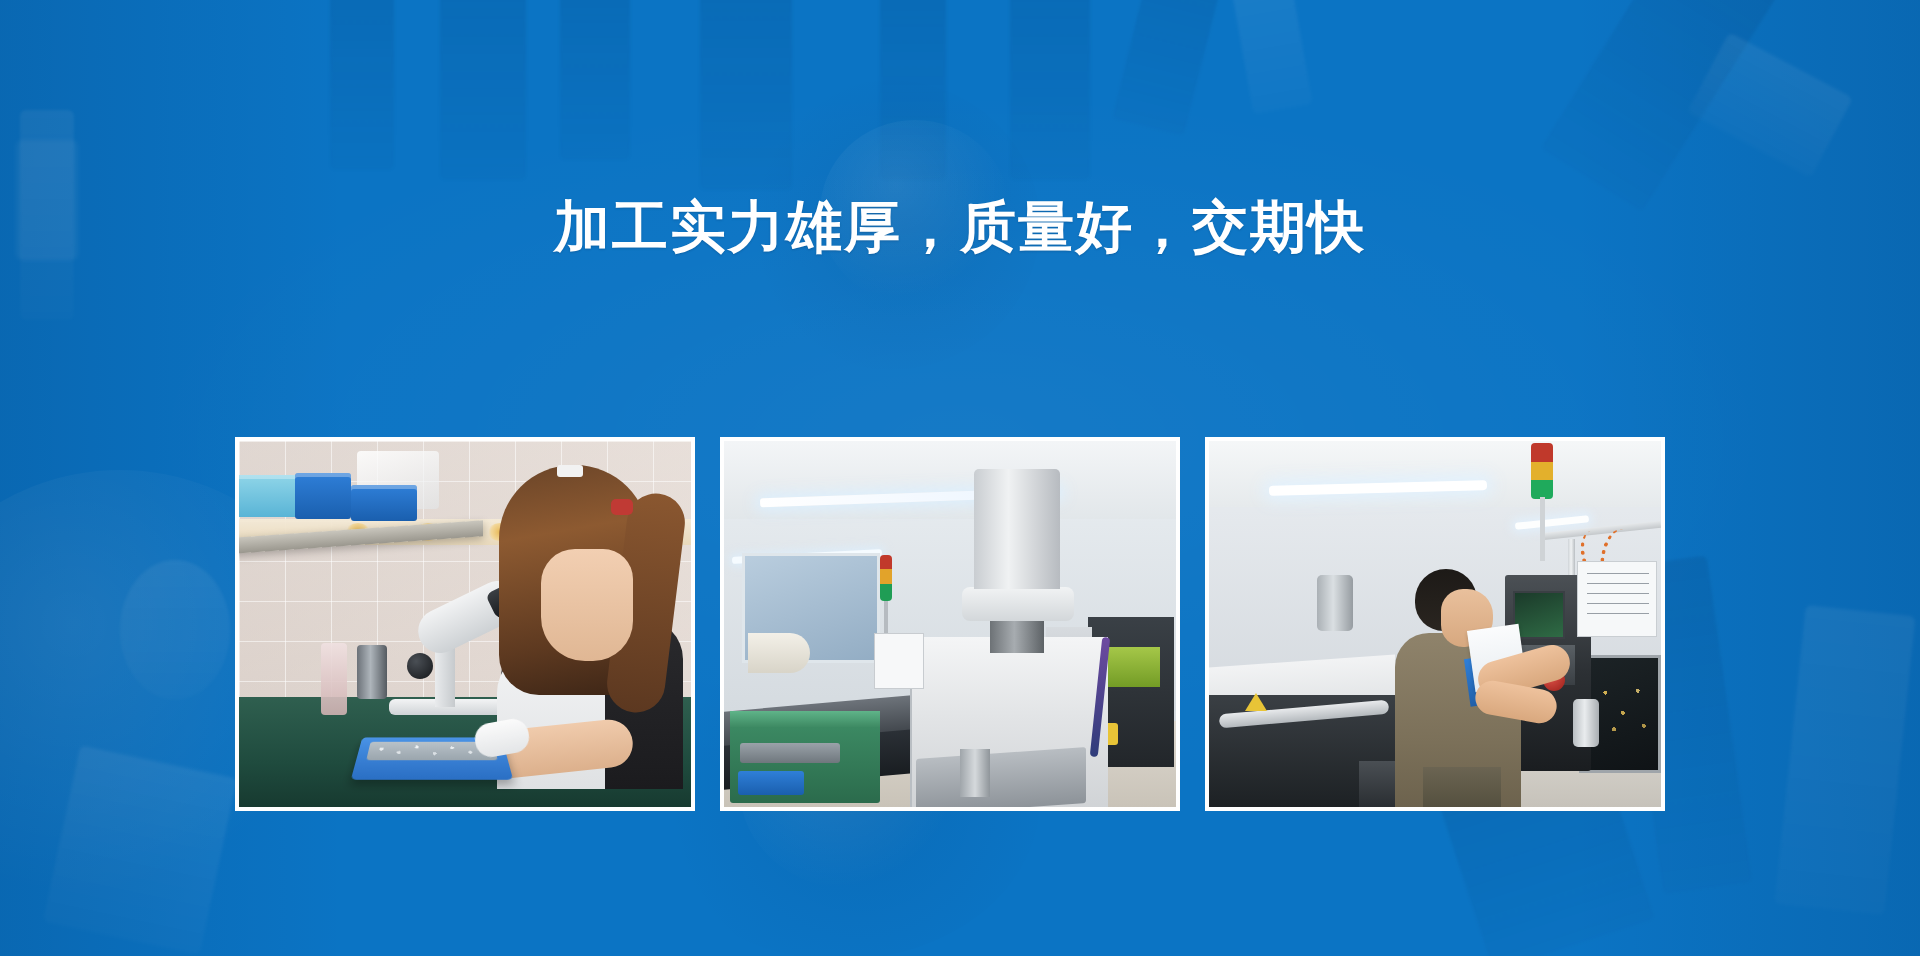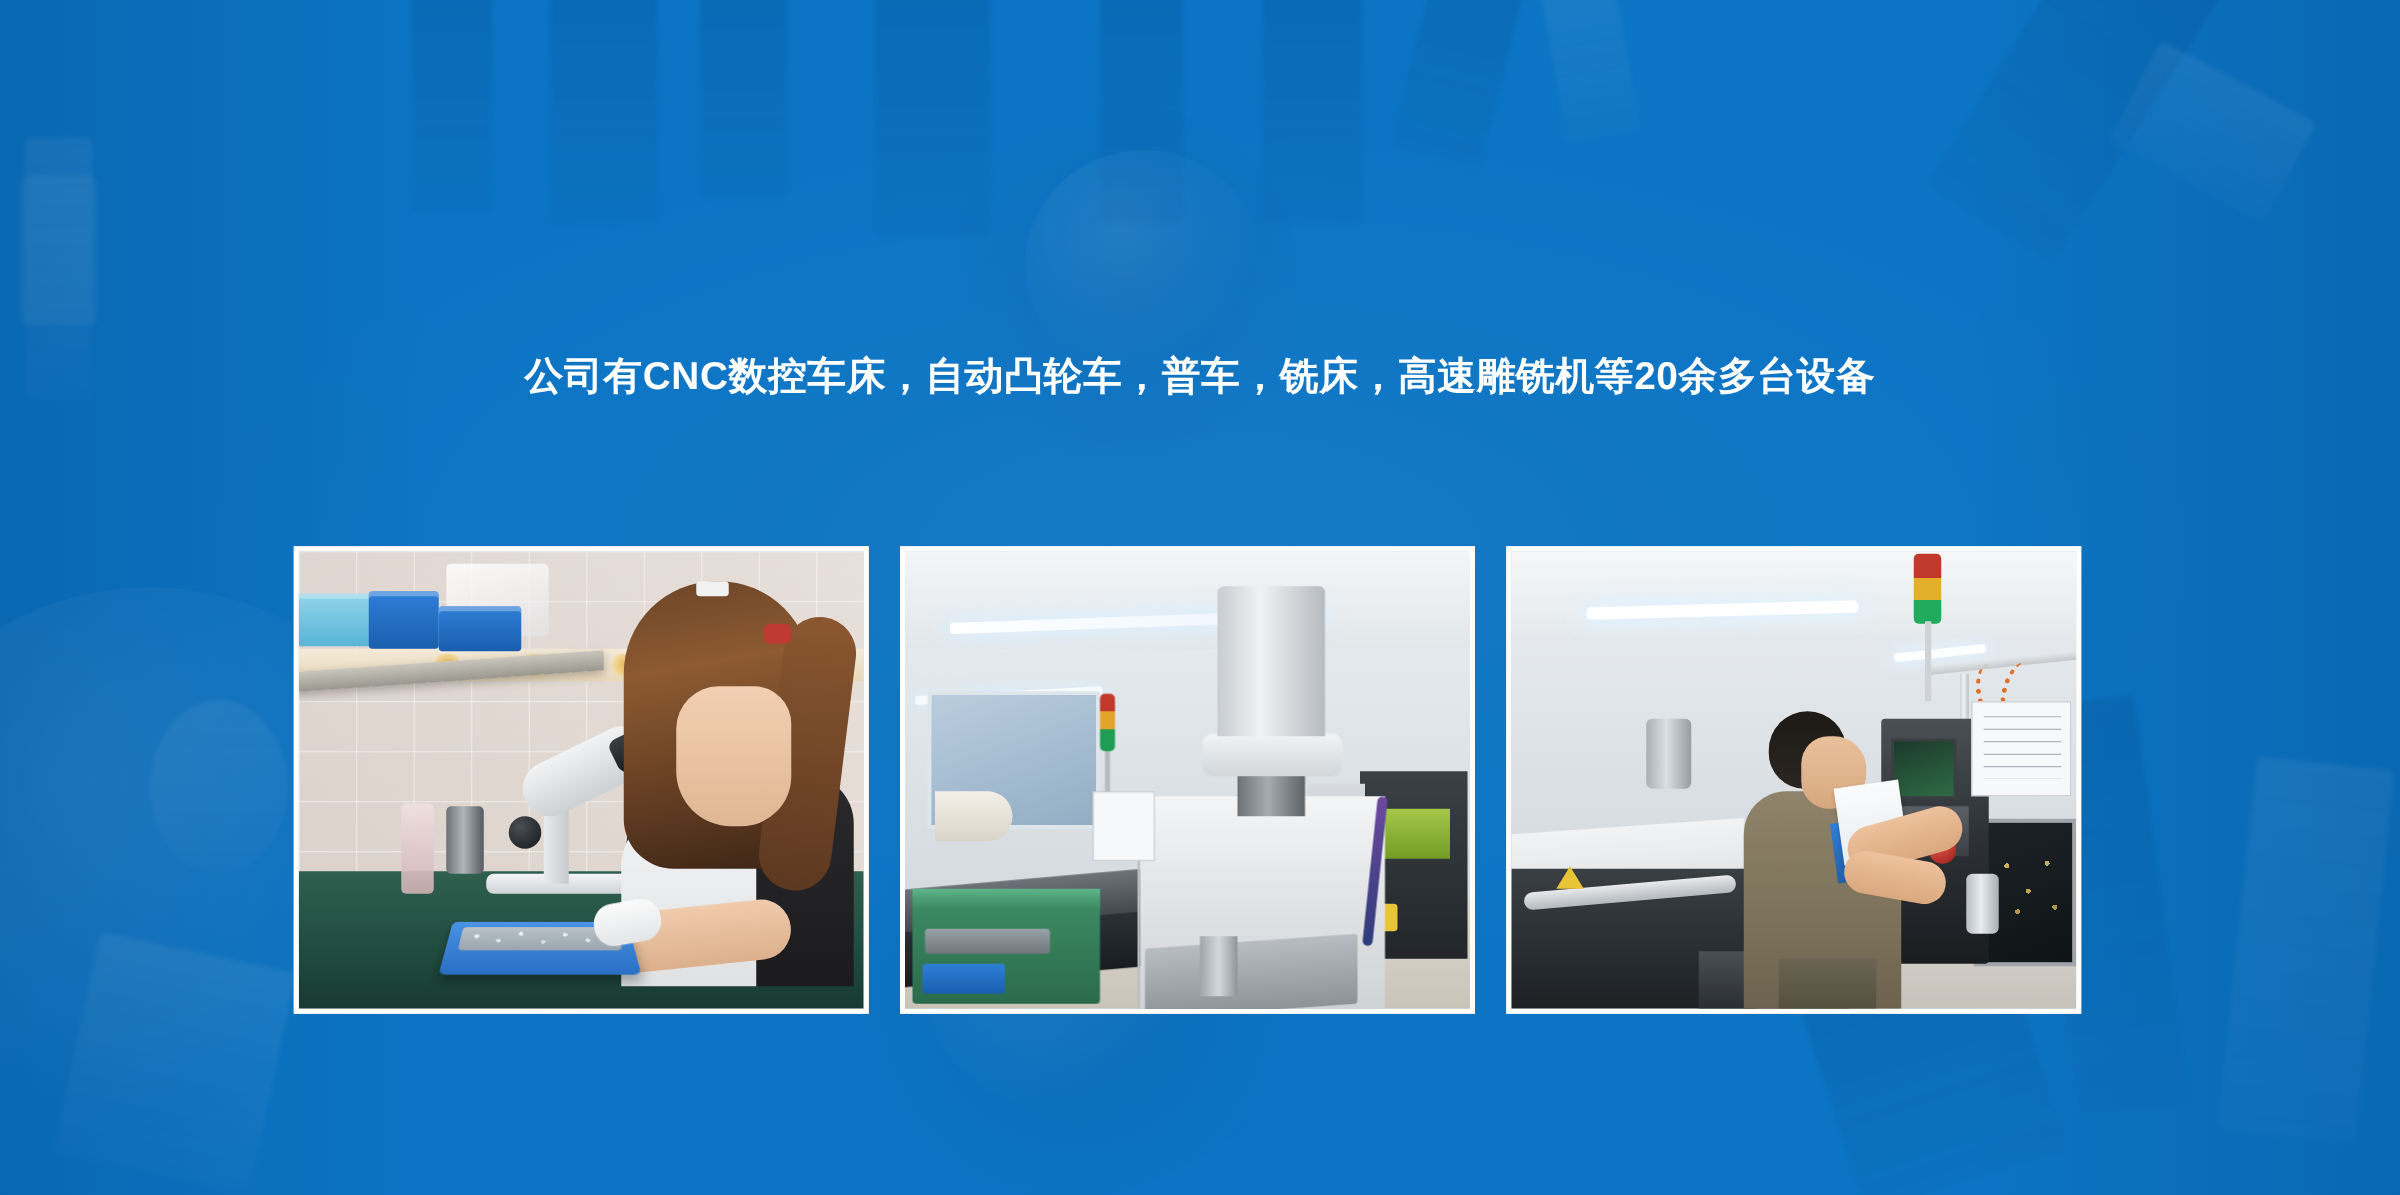--- a/index.html
+++ b/index.html
@@ -588,22 +588,22 @@
     <div class="wm-bar dk" style="left:1600px; top:-60px; width:120px; height:260px; transform:rotate(32deg);"></div>
     <div class="wm-bar" style="left:1700px; top:60px; width:140px; height:90px; transform:rotate(28deg);"></div>
     <div class="wm-bar dk" style="left:1640px; top:560px; width:90px; height:330px; transform:rotate(-8deg);"></div>
     <div class="wm-bar" style="left:1790px; top:610px; width:110px; height:300px; transform:rotate(6deg);"></div>
     <div class="wm-bar dk" style="left:1460px; top:760px; width:170px; height:190px; transform:rotate(-18deg);"></div>
     <div class="wm-bar" style="left:60px; top:760px; width:160px; height:180px; transform:rotate(12deg);"></div>
   </div>
 
   <div class="vignette"></div>
 
-
-  <div class="subhead">公司有CNC数控车床，自动凸轮车，普车，铣床，高速雕铣机等20余多台设备</div>
+  <div class="headline">加工实力雄厚，质量好，交期快</div>
+
 
   <div class="photo-row">
 
     <div class="photo">
       <div class="photo-inner p1">
         <div class="p1-tilewall"></div>
         <div class="p1-border"></div>
         <div class="p1-flower" style="left:106px;"></div>
         <div class="p1-flower" style="left:176px;"></div>
         <div class="p1-flower" style="left:248px;"></div>

